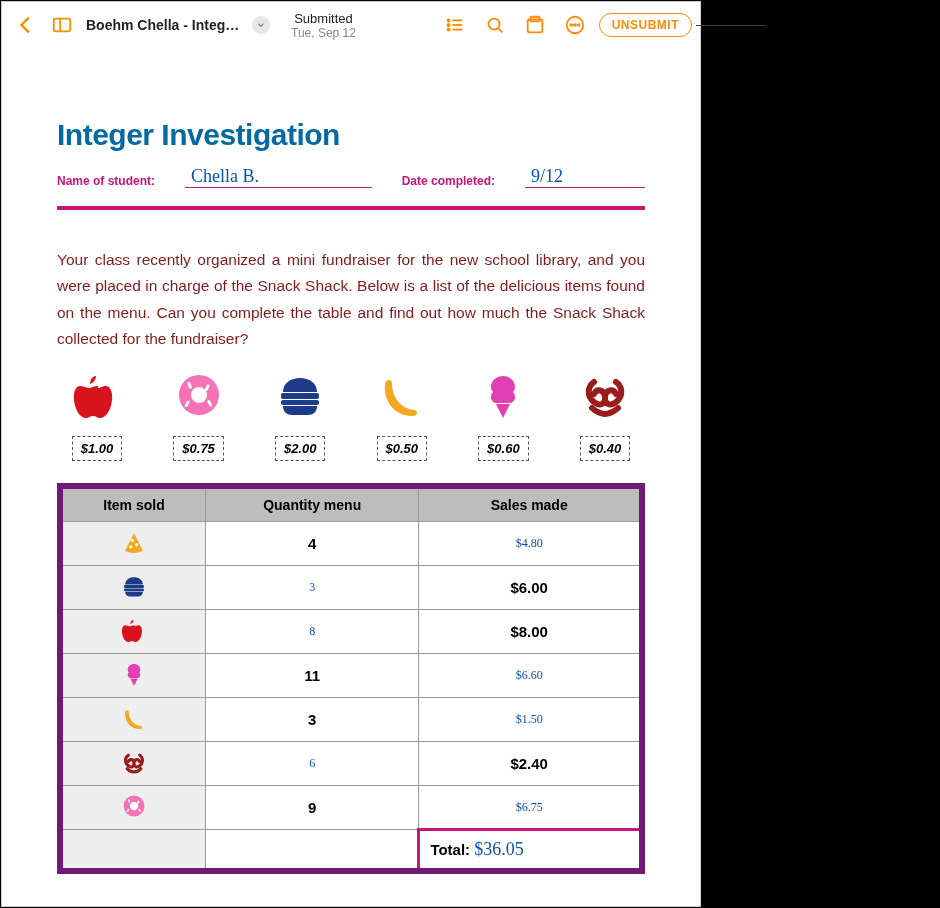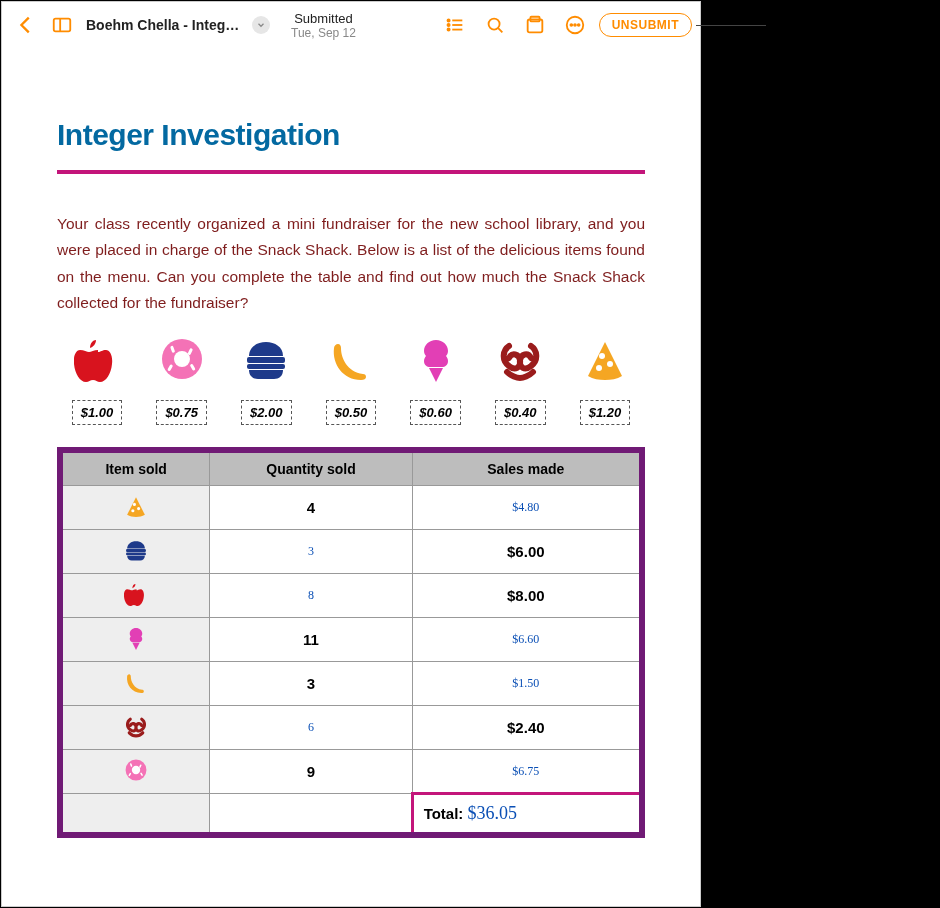--- a/index.html
+++ b/index.html
@@ -159,20 +159,30 @@
             <circle cx="16" cy="12" r="1" fill="currentColor"></circle>
           </svg>
       </div>
       <button class="unsubmit-btn">UNSUBMIT</button>
     </div>
   </div>
 
   <div class="doc">
     <h1 class="doc-heading">Integer Investigation</h1>
 
+    <div class="meta-row">
+      <span class="meta-label">Name of student:</span>
+      <div class="meta-field">
+        <span class="handwritten">Chella  B.</span>
+      </div>
+      <span class="meta-label">Date completed:</span>
+      <div class="meta-field short">
+        <span class="handwritten">9/12</span>
+      </div>
+    </div>
     <div class="hr-thick"></div>
 
     <p class="intro-text">Your class recently organized a mini fundraiser for the new school library, and you were placed in charge of the Snack Shack. Below is a list of the delicious items found on the menu. Can you complete the table and find out how much the Snack Shack collected for the fundraiser?</p>
 
     <div class="menu-row" id="menu-row">
         <div class="menu-item">
        <div class="food-icon">
             <svg viewBox="0 0 46 46" width="46" height="46">
               <use href="#ic-apple"></use>
             </svg>
@@ -211,36 +221,28 @@
           </div>
        <div class="price-box">$0.60</div>
      </div>
         <div class="menu-item">
        <div class="food-icon">
             <svg viewBox="0 0 46 46" width="46" height="46">
               <use href="#ic-pretzel"></use>
             </svg>
           </div>
        <div class="price-box">$0.40</div>
-     </div>
-        <div class="menu-item">
-       <div class="food-icon">
-            <svg viewBox="0 0 46 46" width="46" height="46">
-              <use href="#ic-pizza"></use>
-            </svg>
-          </div>
-       <div class="price-box">$1.20</div>
      </div>
       </div>
 
     <table class="sales-table">
       <thead>
           <tr id="thead-row">
             <th>Item sold</th>
-            <th>Quantity sold</th>
+            <th>Quantity menu</th>
             <th>Sales made</th>
           </tr>
         </thead>
       <tbody id="tbody">
           <tr>
       <td><span class="icon-sm"><svg viewBox="0 0 46 46" width="24" height="24">
                   <use href="#ic-pizza"></use>
                 </svg></span></td>
       <td class="printed">4</td>
       <td class="hw">$4.80</td>

